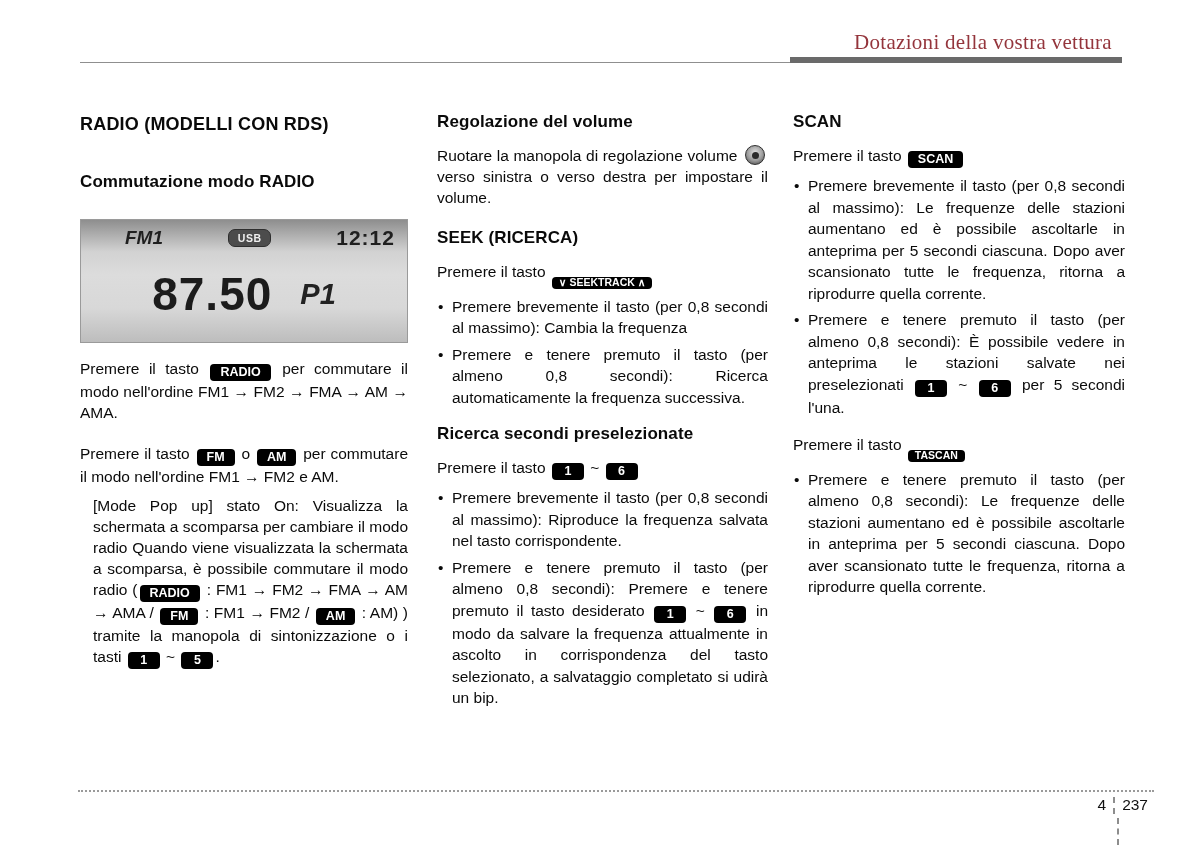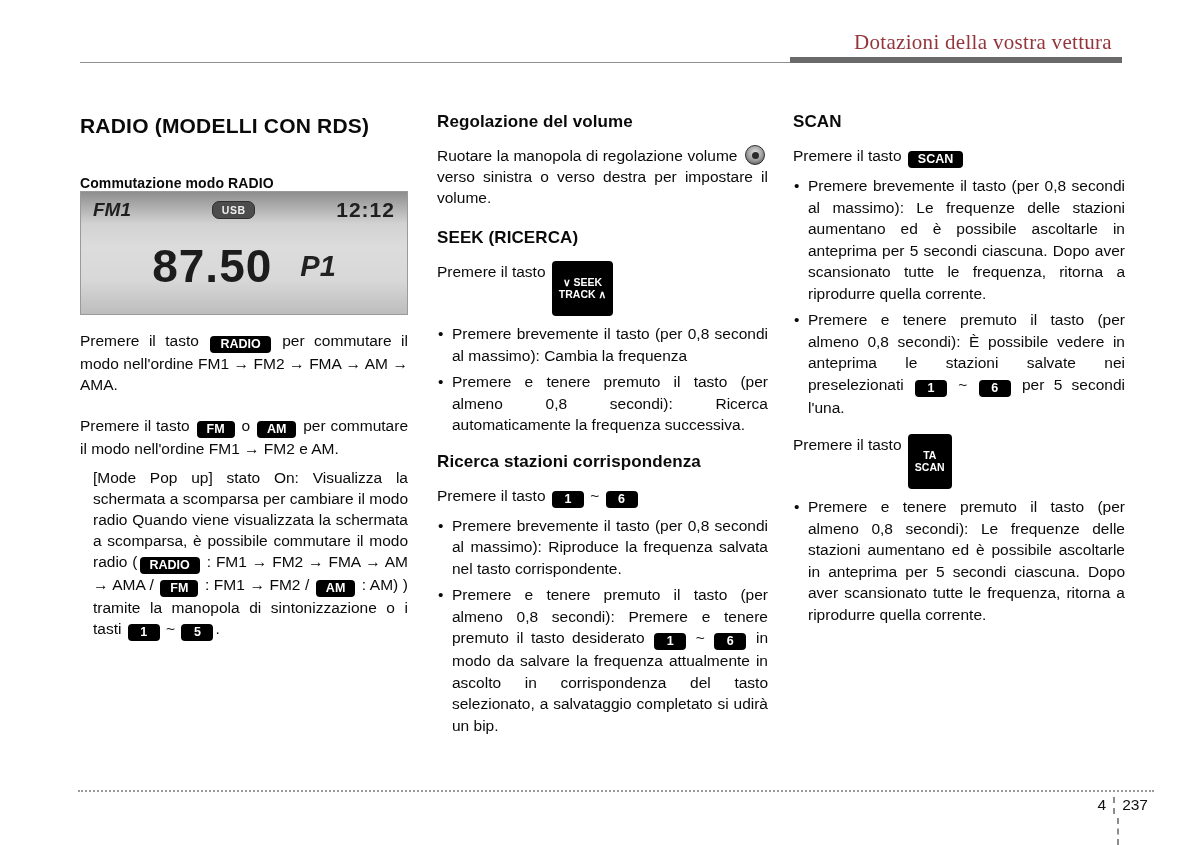--- a/index.html
+++ b/index.html
@@ -13,60 +13,60 @@
     font-family:"Liberation Serif", serif;font-size:21px;
     color:var(--header_accent,#94353c);letter-spacing:.3px;
   }
   .header-rule{position:absolute;left:80px;top:62px;width:1042px;height:1px;background:#8f8f8f;}
   .header-bar{position:absolute;left:790px;top:57px;width:332px;height:6px;background:var(--header_bar,#6a6a6a);}
   
   .col{position:absolute;top:112px;}
   .col1{left:80px;width:328px;}
   .col2{left:437px;width:331px;}
   .col3{left:793px;width:332px;}
-  .h-main{font-size:21px;font-weight:bold;margin:2px 0 37px;letter-spacing:.2px;}
+  .h-main{font-size:18px;font-weight:bold;margin:2px 0 37px;letter-spacing:.2px;}
   .h-sub{font-size:17px;font-weight:bold;margin:0 0 13px;letter-spacing:.1px;}
-  .col1 .h-sub{font-size:14px;margin-bottom:0;}
+  .col1 .h-sub{font-size:17px;margin-bottom:27px;}
   .para{margin:0 0 20px;text-align:justify;line-height:21px;}
   .para.tight{margin-bottom:7px;}
   .para.p2{margin-bottom:8px;}
   .para.indent{padding-left:13px;}
   .para.tascan{margin-top:10px;}
   .blist{margin:0 0 16px;padding:0;list-style:none;}
   .blist li{position:relative;padding-left:15px;margin-bottom:5px;text-align:justify;line-height:21.5px;}
   .blist li::before{content:"\2022";position:absolute;left:1px;top:0;}
   
   .kbadge{
     display:inline-block;background:var(--badge_bg,#000);color:var(--badge_fg,#fff);
     font-weight:bold;font-size:12.5px;line-height:15px;padding:1px 10px;
     border-radius:4px;white-space:nowrap;vertical-align:-2px;margin:0 2px;
     min-width:12px;text-align:center;
   }
   .kbadge2{
-    display:inline-flex;flex-direction:column;align-items:center;justify-content:center;
-    font-size:10.5px;line-height:11.5px;padding:16px 7px;vertical-align:-9px;
+    display:inline-flex;align-items:center;justify-content:center;
+    font-size:10.5px;line-height:11.5px;padding:0 7px;vertical-align:-9px;
   }
   .kbadge2 .kline{display:block;}
   
   .knob{
     display:inline-block;width:18px;height:18px;border-radius:50%;position:relative;
     background:radial-gradient(circle at 50% 38%, #e3e3e3 0%, #9b9b9b 55%, #3a3a3a 100%);
     border:1px solid #2f2f2f;vertical-align:-4px;margin:0 3px;
   }
   .knob-dot{position:absolute;left:50%;top:50%;width:7px;height:7px;margin:-3.5px 0 0 -3.5px;border-radius:50%;background:#2c2c2c;}
   
   .radio-display{
     width:328px;height:124px;margin-bottom:15px;border:1px solid #9a9a9a;box-sizing:border-box;
     background:linear-gradient(180deg,#8e8e8e 0%,#b3b3b3 14%,#d2d2d2 26%,#dcdcdc 45%,#d8d8d8 72%,#bdbdbd 100%);
   }
   .rd-top{
     display:flex;align-items:center;justify-content:space-between;
     padding:4px 12px 0 12px;height:28px;color:#1f1f1f;
   }
-  .rd-band{font-size:19px;font-weight:bold;font-style:italic;}
+  .rd-band{font-size:19px;font-weight:bold;font-style:italic;margin-left:32px;}
   .rd-time{font-size:21px;font-weight:bold;letter-spacing:1px;}
   .usb-badge{
     background:#4c4c4c;color:#efefef;font-size:10.5px;font-weight:bold;
     padding:2px 9px;border-radius:7px;border:1px solid #2e2e2e;letter-spacing:.5px;text-align:center;
   }
   .rd-main{display:flex;align-items:center;justify-content:center;gap:28px;height:84px;}
   .rd-freq{font-size:46px;font-weight:bold;color:#1c1c1c;letter-spacing:1px;}
   .rd-preset{font-size:29px;font-weight:bold;color:#222;font-style:italic;}
   
   .footer-dotline{position:absolute;left:78px;right:38px;top:790px;border-top:2px dotted #9a9a9a;}
@@ -114,21 +114,21 @@
     <div class="h-sub">SEEK (RICERCA)</div>
     <p class="para tight">Premere il tasto <span class="kbadge kbadge2">
           <span class="kline">∨ SEEK</span>
           <span class="kline">TRACK ∧</span>
         </span></p>
     <ul class="blist">
       <li>Premere brevemente il tasto (per 0,8 secondi al massimo): Cambia la frequenza</li>
       <li>Premere e tenere premuto il tasto (per almeno 0,8 secondi): Ricerca automaticamente la frequenza successiva.</li>
     </ul>
 
-    <div class="h-sub">Ricerca stazioni corrispondenza</div>
+    <div class="h-sub">Ricerca secondi preselezionate</div>
     <p class="para tight">Premere il tasto <span class="kbadge">1</span> ~ <span class="kbadge">6</span></p>
     <ul class="blist">
       <li>Premere brevemente il tasto (per 0,8 secondi al massimo): Riproduce la frequenza salvata nel tasto corrispondente.</li>
       <li>Premere e tenere premuto il tasto (per almeno 0,8 secondi): Premere e tenere premuto il tasto desiderato <span class="kbadge">1</span> ~ <span class="kbadge">6</span> in modo da salvare la frequenza attualmente in ascolto in corrispondenza del tasto selezionato, a salvataggio completato si udirà un bip.</li>
     </ul>
   </div>
 
   <div class="col col3">
     <div class="h-sub">SCAN</div>
     <p class="para tight">Premere il tasto <span class="kbadge">SCAN</span></p>

